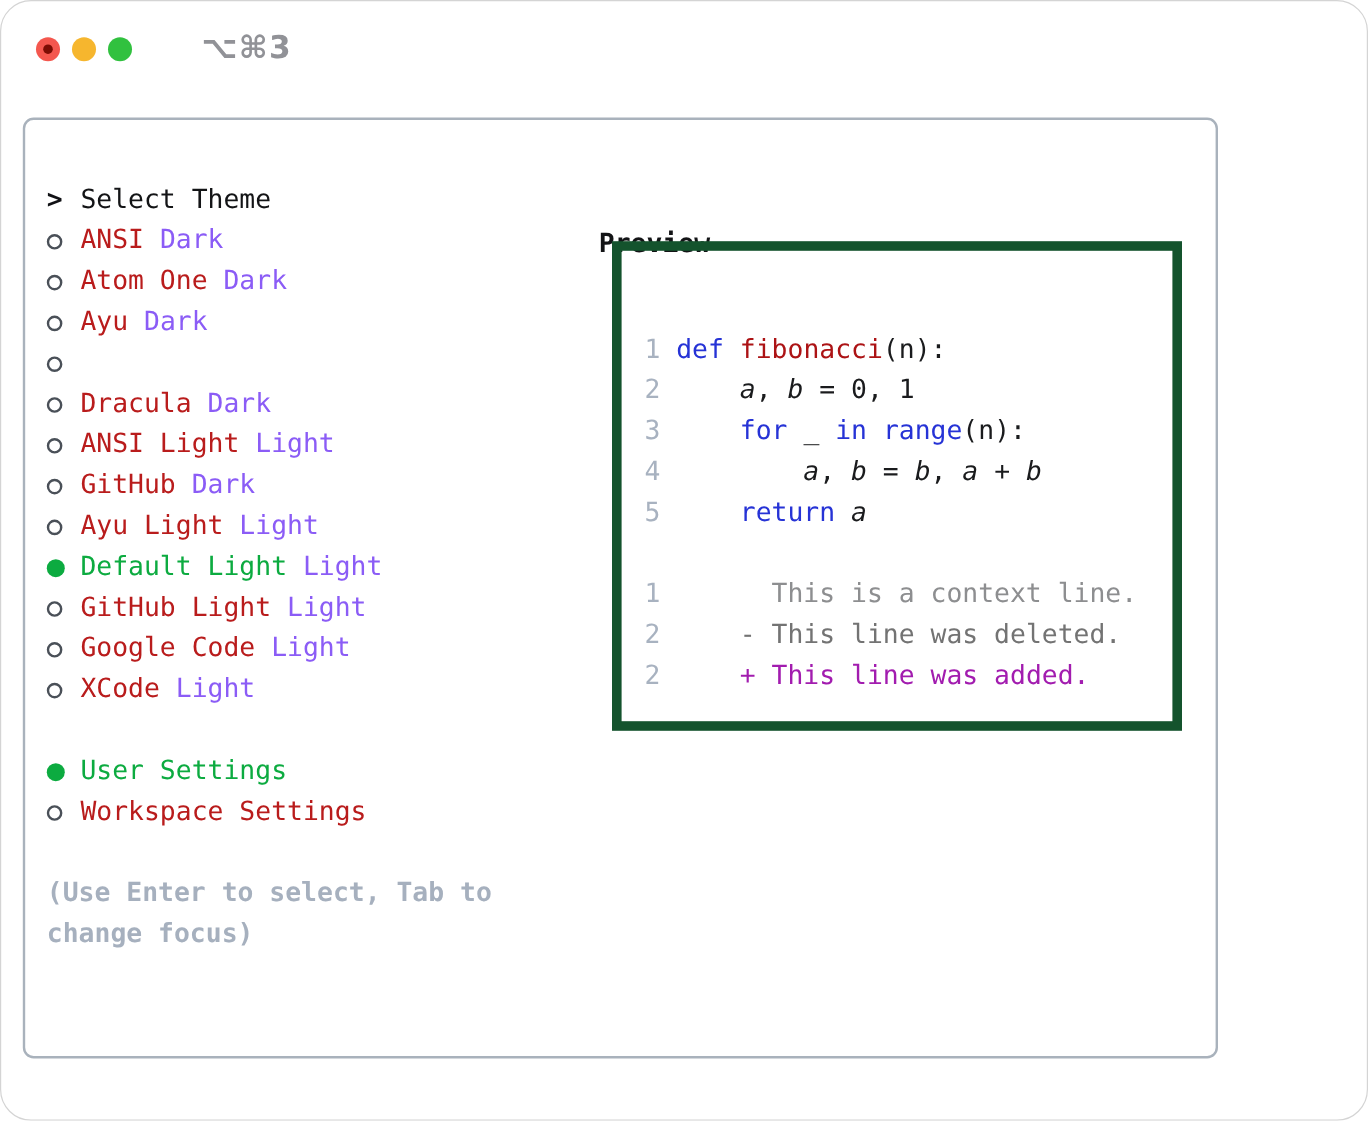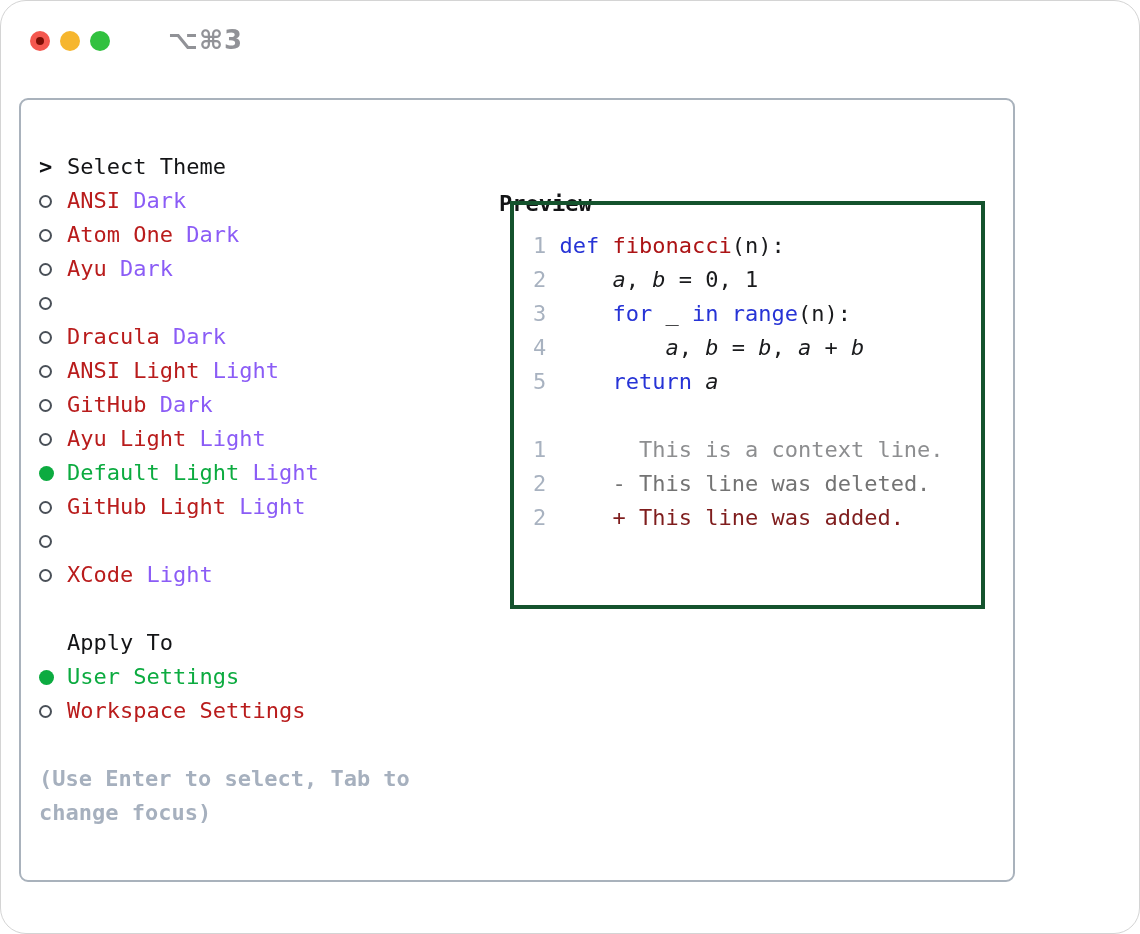--- a/index.html
+++ b/index.html
@@ -55,33 +55,33 @@
     color: #a6b0be; font-size: 22px; line-height: 34px; font-weight: bold;
   }
   
   .preview-heading {
     position: absolute; left: 478px; top: 50px;
     font-size: 22px; line-height: 34px; font-weight: 700; color: #131416; margin-top: 37px;
   }
   .preview-box {
     position: absolute; left: 489px; top: 101px;
     width: 475px; height: 408px;
-    border: 4px solid #14532d;
+    border: 8px solid #14532d;
     box-sizing: border-box;
-    padding: 24px 0 0 19px;
+    padding: 66px 0 0 19px;
     overflow: hidden;
   }
   .cl { height: 34px; line-height: 34px; font-size: 22px; white-space: pre; color: #1a1b1d; }
   .c-num  { color: #a8b2c0; }
   .c-kw   { color: #2633d6; }
   .c-fn   { color: #ac1315; }
   .c-var  { font-style: italic; color: #1a1b1d; }
   .c-ctx  { color: #8d8e90; }
   .c-del  { color: #737373; }
-  .c-add  { color: #7f1d1d; }
+  .c-add  { color: #a21caf; }
 </style>
 </head>
 <body>
 
 <div class="window">
 
   <div class="titlebar">
     <span class="light light-close">
         <span class="dot"></span>
       </span>
@@ -157,35 +157,32 @@
           <div class="row">
             <span class="marker">
               <span class="radio"></span>
             </span>
             <span class="label"><span class="name">GitHub Light</span><span class="variant"> Light</span></span>
           </div>
           <div class="row">
             <span class="marker">
               <span class="radio"></span>
             </span>
+            <span class="label"><span class="name">Google Code</span><span class="variant"> Light</span></span>
           </div>
           <div class="row">
             <span class="marker">
               <span class="radio"></span>
             </span>
             <span class="label"><span class="name">XCode</span><span class="variant"> Light</span></span>
           </div>
         </div>
 
       <div class="spacer"></div>
 
-      <div class="row">
-        <span class="marker"></span>
-        <span class="label subheading-label">Apply To</span>
-      </div>
 
       <div id="apply-options">
           <div class="row selected">
             <span class="marker">
               <span class="radio sel"></span>
             </span>
             <span class="label"><span class="name">User Settings</span></span>
           </div>
           <div class="row">
             <span class="marker">

